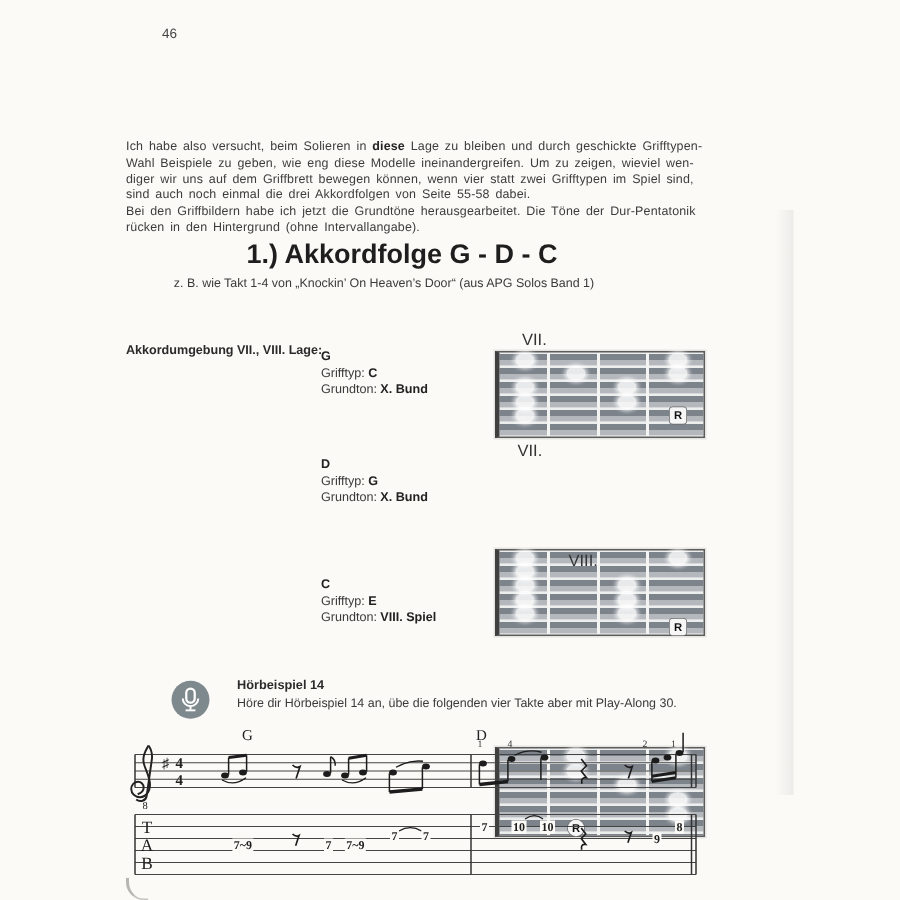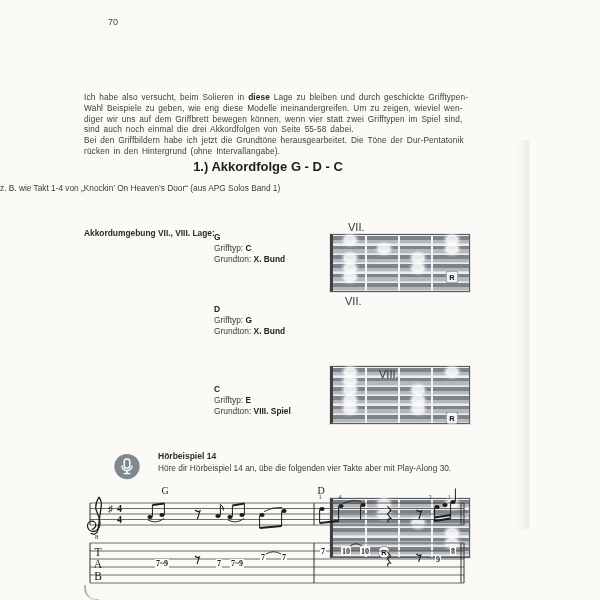--- a/index.html
+++ b/index.html
@@ -19,22 +19,22 @@
     font-size:13.5px;font-weight:bold;color:#1e1e1e;letter-spacing:.2px;}
 
   
   .bodyline{font-size:8.3px;line-height:10.8px;letter-spacing:.12px;word-spacing:1.4px;color:#3c3c3c;}
   #para1{left:84px;top:61px;width:440px;}
   #para2{left:84px;top:92px;width:440px;}
   .bodyline b{color:#242424;}
 
   
   #section-heading{left:0;top:159px;width:536px;text-align:center;
-    font-size:13px;font-weight:bold;color:#1e1e1e;}
-  #section-subtitle{left:0;top:183px;width:488px;text-align:left;font-size:8.3px;}
+    font-size:18px;font-weight:bold;color:#1e1e1e;}
+  #section-subtitle{left:12px;top:183px;width:488px;text-align:center;font-size:8.3px;}
   #context-label{left:84px;top:208px;font-size:8.4px;font-weight:bold;color:#2b2b2b;margin-top:20px;}
 
   
   .chord-info{font-size:8.4px;line-height:11px;}
   .chord-info .cname{font-weight:bold;color:#222;}
   .chord-info b{color:#222;}
   .pos-label{font-size:11px;color:#333;}
 
   .fretboard{
     width:136px;height:56px;position:relative;
@@ -85,21 +85,21 @@
   #scan-shadow{left:517px;top:140px;width:12px;height:390px;
     background:linear-gradient(90deg,rgba(0,0,0,0),rgba(0,0,0,.06));}
   #scan-corner{left:84px;top:585px;width:13px;height:14px;
     border-left:2px solid #b8b6b0;border-bottom:1px solid #c6c4be;border-bottom-left-radius:12px;}
 </style>
 </head>
 <body>
 
 <div id="page">
 
-  <div id="page-number" class="abs">70</div>
+  <div id="page-number" class="abs">46</div>
 
 
   <div id="para2" class="abs">
     <div class="bodyline nowrap"><span>Ich habe also versucht, beim Solieren in </span><b>diese</b><span> Lage zu bleiben und durch geschickte Grifftypen-</span></div>
     <div class="bodyline nowrap">Wahl Beispiele zu geben, wie eng diese Modelle ineinandergreifen. Um zu zeigen, wieviel wen-</div>
     <div class="bodyline nowrap">diger wir uns auf dem Griffbrett bewegen können, wenn vier statt zwei Grifftypen im Spiel sind,</div>
     <div class="bodyline nowrap">sind auch noch einmal die drei Akkordfolgen von Seite 55-58 dabei.</div>
     <div class="bodyline nowrap">Bei den Griffbildern habe ich jetzt die Grundtöne herausgearbeitet. Die Töne der Dur-Pentatonik</div>
     <div class="bodyline nowrap">rücken in den Hintergrund (ohne Intervallangabe).</div>
   </div>

